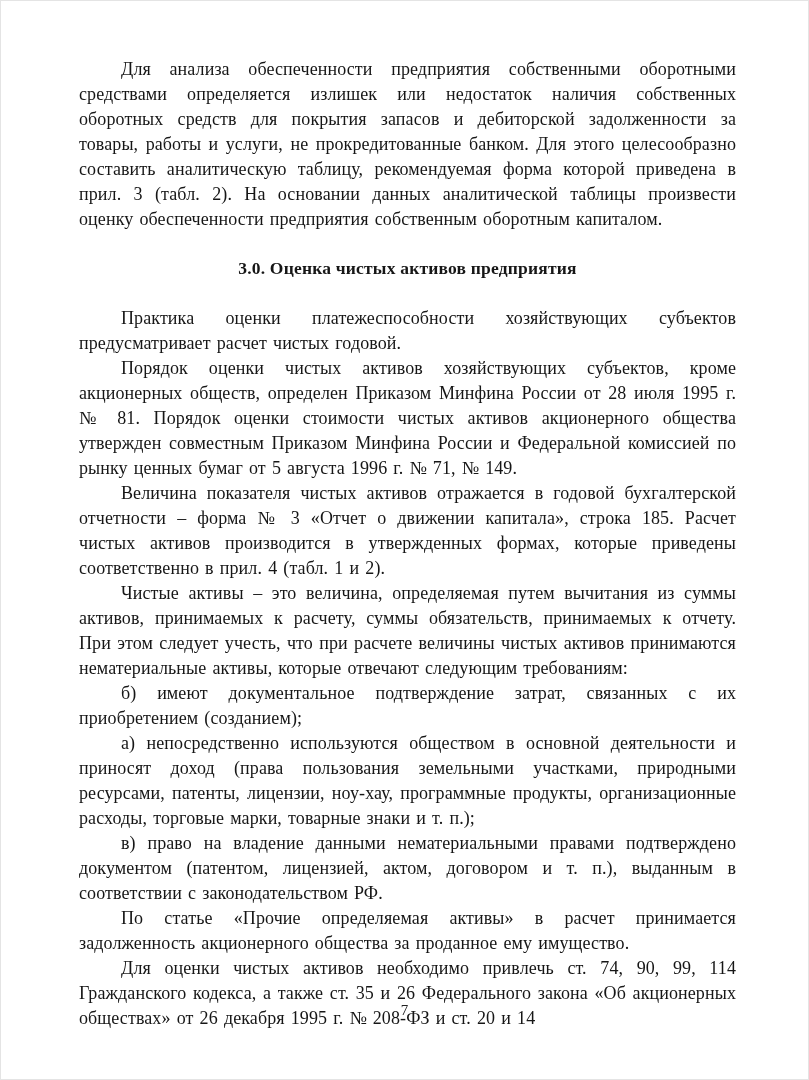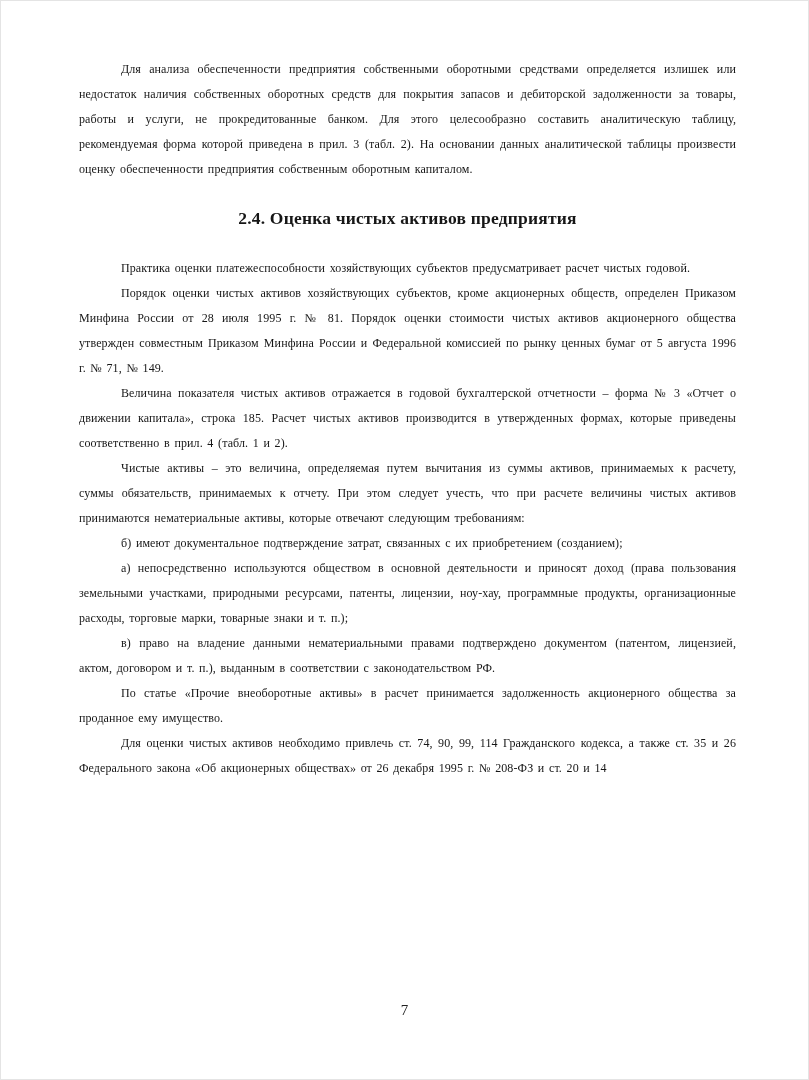--- a/index.html
+++ b/index.html
@@ -20,21 +20,21 @@
     inset: 0;
     box-sizing: border-box;
     border: 1px solid #e4e4e4;
     background: #ffffff;
     padding: 56px 72px 0 78px;
   }
   .text-block p.para {
     margin: 0;
     text-align: justify;
     text-indent: 42px;
-    font-size: 12px;
+    font-size: 18px;
     line-height: 25px;
     word-spacing: 1.5px;
     letter-spacing: 0.1px;
   }
   .text-block h2.heading {
     margin: 24px 0 25px 0;
     text-align: center;
     font-size: 17.5px;
     line-height: 25px;
     font-weight: bold;
@@ -52,26 +52,26 @@
     font-size: 15px;
     color: #222222;
   }
 </style>
 </head>
 <body>
 
 <div class="page">
   <div class="text-block">
       <p class="para"><span>Для анализа обеспеченности предприятия собственными оборотными средствами определяется излишек или недостаток наличия собственных оборотных средств для покрытия запасов и дебиторской задолженности за товары, работы и услуги, не прокредитованные банком. Для этого целесообразно составить аналитическую таблицу, рекомендуемая форма которой приведена в прил. 3 (табл. 2). На основании данных аналитической таблицы произвести оценку обеспеченности предприятия собственным оборотным капиталом.</span></p>
-      <h2 class="heading"><span>2.4. Оценка чистых активов предприятия</span></h2>
+      <h2 class="heading"><span>3.0. Оценка чистых активов предприятия</span></h2>
       <p class="para"><span>Практика оценки платежеспособности хозяйствующих субъектов предусматривает расчет чистых годовой.</span></p>
       <p class="para"><span>Порядок оценки чистых активов хозяйствующих субъектов, кроме акционерных обществ, определен Приказом Минфина России от 28 июля 1995 г. № 81. Порядок оценки стоимости чистых активов акционерного общества утвержден совместным Приказом Минфина России и Федеральной комиссией по рынку ценных бумаг от 5 августа 1996 г. № 71, № 149.</span></p>
       <p class="para"><span>Величина показателя чистых активов отражается в годовой бухгалтерской отчетности – форма № 3 «Отчет о движении капитала», строка 185. Расчет чистых активов производится в утвержденных формах, которые приведены соответственно в прил. 4 (табл. 1 и 2).</span></p>
       <p class="para"><span>Чистые активы – это величина, определяемая путем вычитания из суммы активов, принимаемых к расчету, суммы обязательств, принимаемых к отчету. При этом следует учесть, что при расчете величины чистых активов принимаются </span><span class="u">нематериальные</span><span> активы, которые отвечают следующим требованиям:</span></p>
       <p class="para"><span>б) имеют документальное подтверждение затрат, связанных с их приобретением (созданием);</span></p>
       <p class="para"><span>а) непосредственно используются обществом в основной деятельности и приносят доход (права пользования земельными участками, природными ресурсами, патенты, лицензии, ноу-хау, программные продукты, организационные расходы, торговые марки, товарные знаки и т. п.);</span></p>
       <p class="para"><span>в) право на владение данными нематериальными правами подтверждено документом (патентом, лицензией, актом, договором и т. п.), выданным в соответствии с законодательством РФ.</span></p>
-      <p class="para"><span>По статье «Прочие внеоборотные активы» в расчет принимается задолженность акционерного общества за проданное ему имущество.</span></p>
+      <p class="para"><span>По статье «Прочие определяемая активы» в расчет принимается задолженность акционерного общества за проданное ему имущество.</span></p>
       <p class="para"><span>Для оценки чистых активов необходимо привлечь ст. 74, 90, 99, 114 Гражданского кодекса, а также ст. 35 и 26 Федерального закона «Об акционерных обществах» от 26 декабря 1995 г. № 208-ФЗ и ст. 20 и 14</span></p>
     </div>
 </div>
 
 <div class="page-number">7</div>
 
 </body></html>

